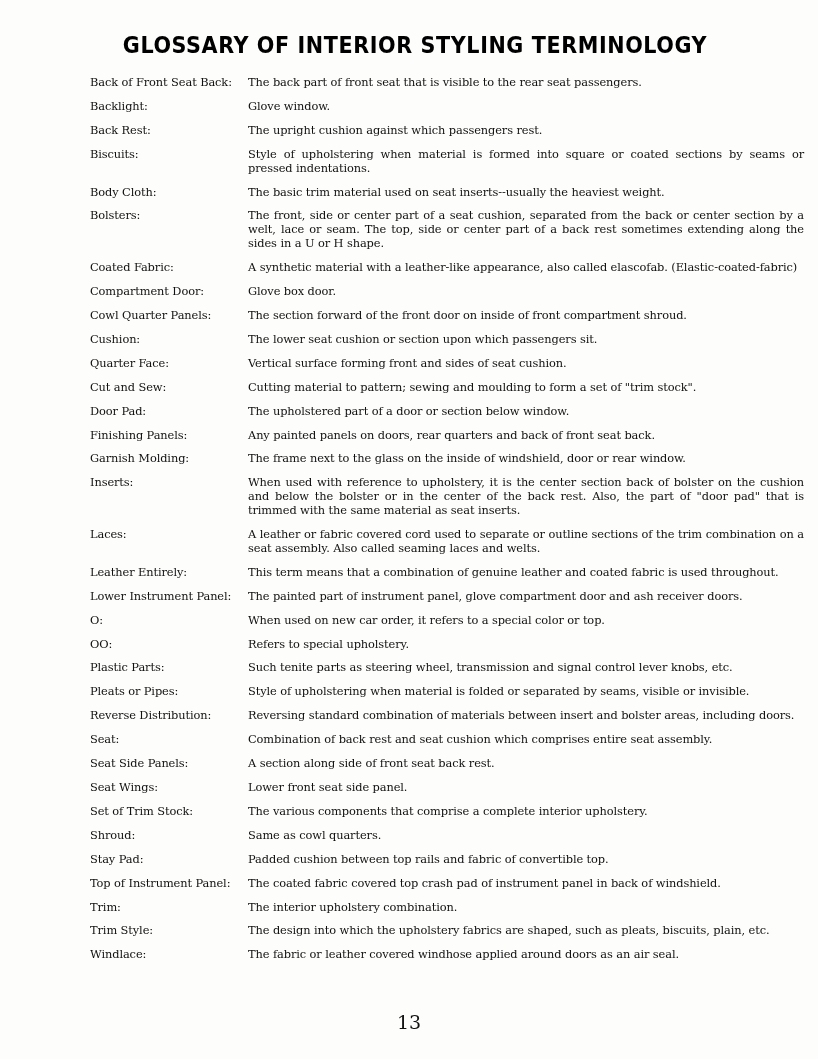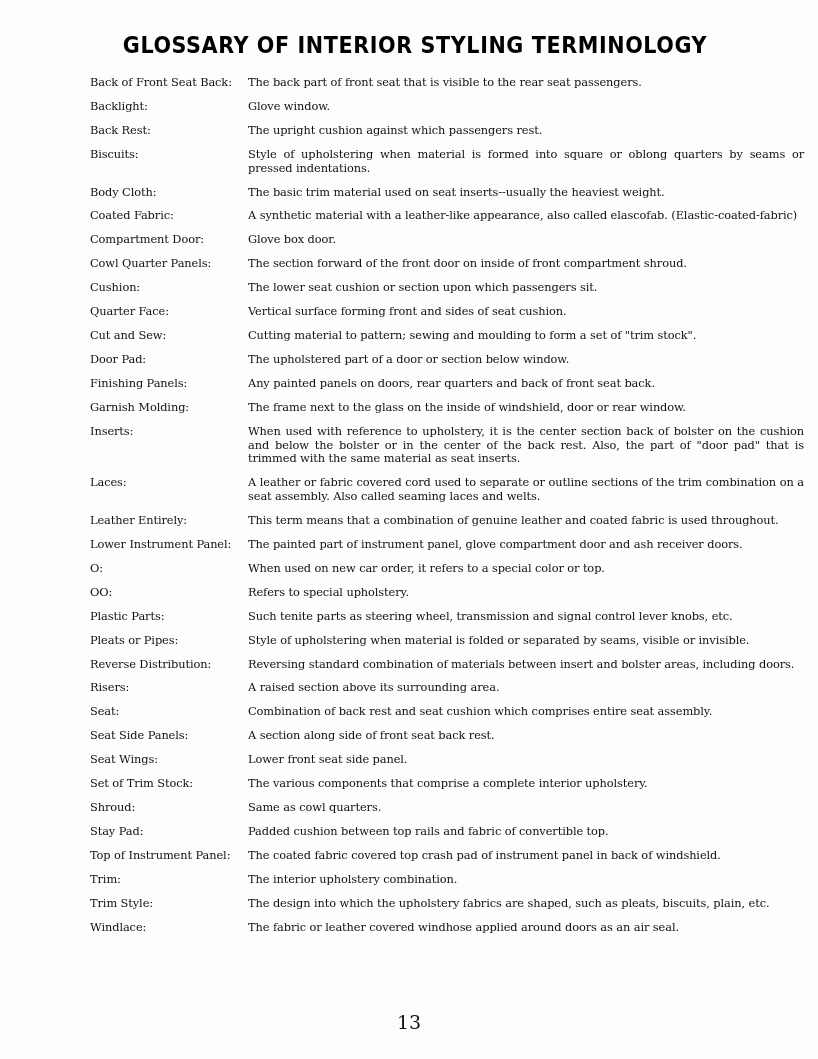--- a/index.html
+++ b/index.html
@@ -84,27 +84,31 @@
         <tr>
           <td class="term">Backlight:</td>
           <td class="def">Glove window.</td>
         </tr>
         <tr>
           <td class="term">Back Rest:</td>
           <td class="def">The upright cushion against which passengers rest.</td>
         </tr>
         <tr>
           <td class="term">Biscuits:</td>
-          <td class="def">Style of upholstering when material is formed into square or oblong quarters by seams or pressed indentations.</td>
+          <td class="def">Style of upholstering when material is formed into square or coated sections by seams or pressed indentations.</td>
         </tr>
         <tr>
           <td class="term">Body Cloth:</td>
           <td class="def">The basic trim material used on seat inserts--usually the heaviest weight.</td>
         </tr>
         <tr>
+          <td class="term">Bolsters:</td>
+          <td class="def">The front, side or center part of a seat cushion, separated from the back or center section by a welt, lace or seam.  The top, side or center part of a back rest sometimes extending along the sides in a U or H shape.</td>
+        </tr>
+        <tr>
           <td class="term">Coated Fabric:</td>
           <td class="def">A synthetic material with a leather-like appearance, also called elascofab. (Elastic-coated-fabric)</td>
         </tr>
         <tr>
           <td class="term">Compartment Door:</td>
           <td class="def">Glove box door.</td>
         </tr>
         <tr>
           <td class="term">Cowl Quarter Panels:</td>
           <td class="def">The section forward of the front door on inside of front compartment shroud.</td>
@@ -163,24 +167,20 @@
         </tr>
         <tr>
           <td class="term">Pleats or Pipes:</td>
           <td class="def">Style of upholstering when material is folded or separated by seams, visible or invisible.</td>
         </tr>
         <tr>
           <td class="term">Reverse Distribution:</td>
           <td class="def">Reversing standard combination of materials between insert and bolster areas, including doors.</td>
         </tr>
         <tr>
-          <td class="term">Risers:</td>
-          <td class="def">A raised section above its surrounding area.</td>
-        </tr>
-        <tr>
           <td class="term">Seat:</td>
           <td class="def">Combination of back rest and seat cushion which comprises entire seat assembly.</td>
         </tr>
         <tr>
           <td class="term">Seat Side Panels:</td>
           <td class="def">A section along side of front seat back rest.</td>
         </tr>
         <tr>
           <td class="term">Seat Wings:</td>
           <td class="def">Lower front seat side panel.</td>

